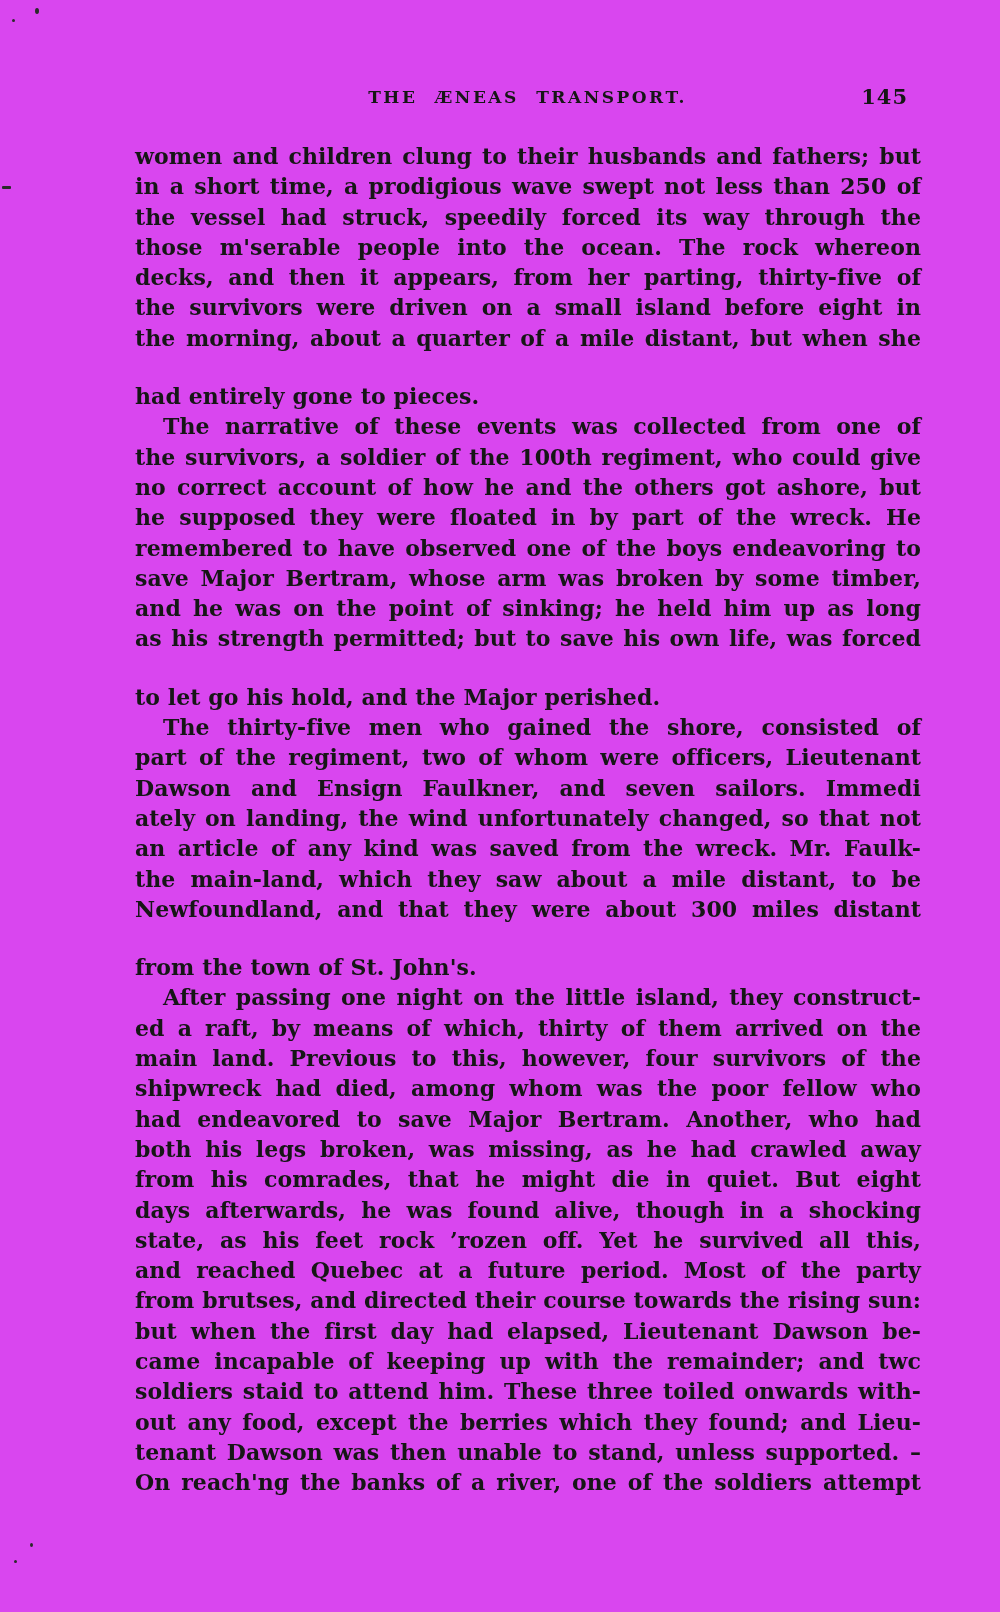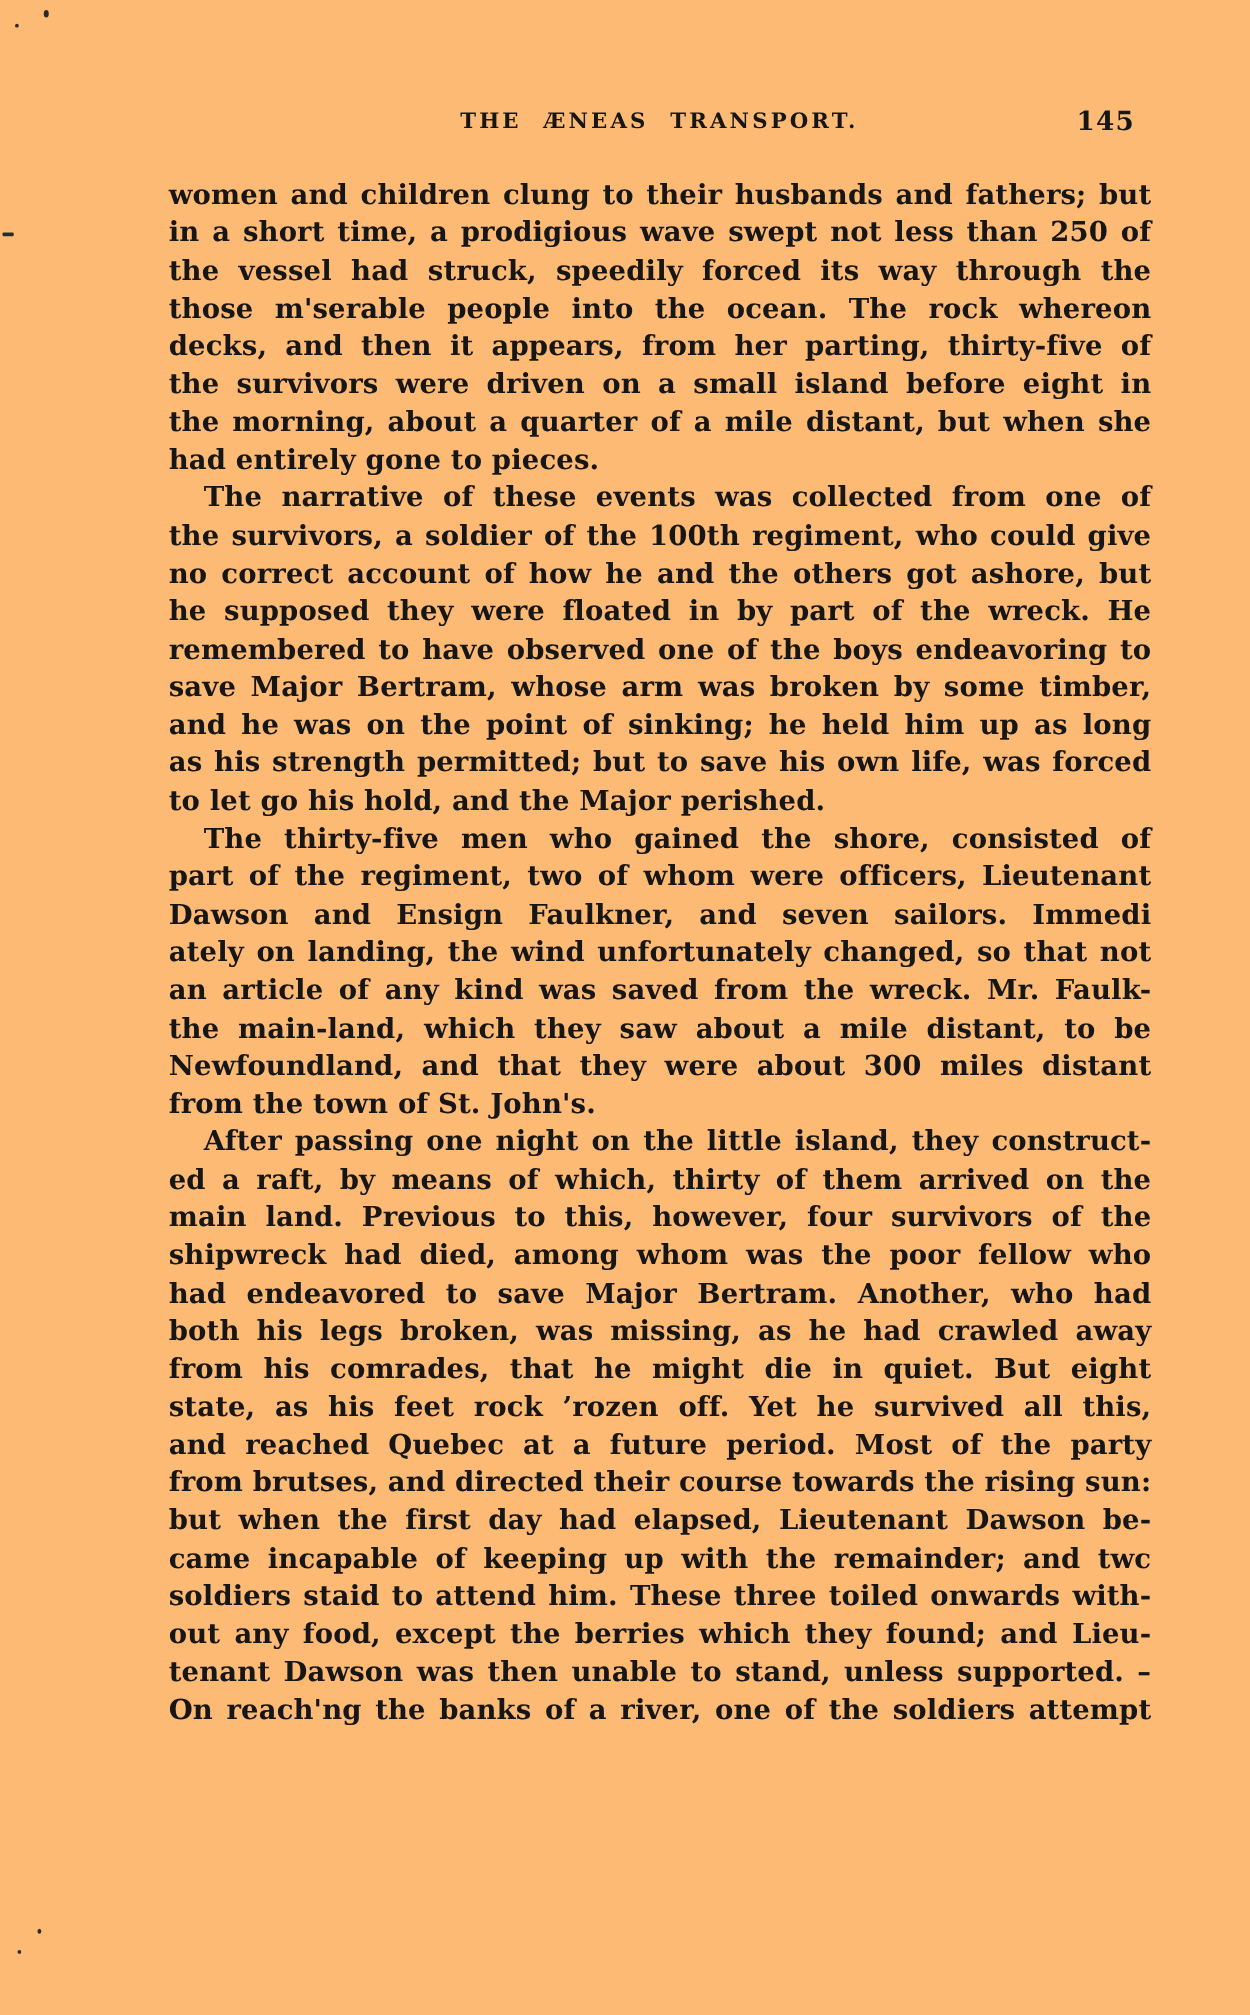--- a/index.html
+++ b/index.html
@@ -5,21 +5,21 @@
   html, body {
     margin: 0;
     padding: 0;
     background: #e8e8e4;
   }
   .page {
     position: relative;
     width: 1000px;
     height: 1612px;
     margin: 0 auto;
-    background: #fdba74;
+    background: #d946ef;
     font-family: "DejaVu Serif", "Liberation Serif", serif;
     color: #161616;
     overflow: hidden;
   }
   
   .running-head {
     position: absolute;
     left: 135px;
     top: 87px;
     width: 785px;
@@ -54,21 +54,21 @@
     font-weight: bold;
     letter-spacing: 0.1px;
   }
   .paragraph { margin: 0; }
   .paragraph.indent .line:first-child { text-indent: 28px; }
   .line {
     text-align: justify;
     text-align-last: justify;
     white-space: normal;
   }
-  .line.short { text-align-last: left; }
+  .line.short { text-align-last: left; margin-top: 28px; }
   
   .artifact {
     position: absolute;
     background: #2a2a2a;
     border-radius: 50%;
   }
   .artifact.dash { border-radius: 1px; }
   .a1 { left: 35px; top: 8px;  width: 4px; height: 6px; }
   .a2 { left: 12px; top: 19px; width: 3px; height: 3px; }
   .a3 { left: 2px;  top: 186px; width: 9px; height: 3px; }
@@ -118,20 +118,21 @@
         <div class="line short">from the town of St. John's.</div>
       </div>
       <div class="paragraph indent">
         <div class="line">After passing one night on the little island, they construct-</div>
         <div class="line">ed a raft, by means of which, thirty of them arrived on the</div>
         <div class="line">main land.  Previous to this, however, four survivors of the</div>
         <div class="line">shipwreck had died, among whom was the poor fellow who</div>
         <div class="line">had endeavored to save Major Bertram.  Another, who had</div>
         <div class="line">both his legs broken, was missing, as he had crawled away</div>
         <div class="line">from his comrades, that he might die in quiet.  But eight</div>
+        <div class="line">days afterwards, he was found alive, though in a shocking</div>
         <div class="line">state, as his feet rock  ’rozen off.  Yet he survived all this,</div>
         <div class="line">and reached Quebec at a future period.  Most of the party</div>
         <div class="line">from brutses, and directed their course towards the rising sun:</div>
         <div class="line">but when the first day had elapsed, Lieutenant Dawson be-</div>
         <div class="line">came incapable of keeping up with the remainder; and twc</div>
         <div class="line">soldiers staid to attend him.   These three toiled onwards with-</div>
         <div class="line">out any food, except the berries which they found; and Lieu-</div>
         <div class="line">tenant Dawson was then unable to stand, unless supported. –</div>
         <div class="line">On reach'ng the banks of a river, one of the soldiers attempt</div>
       </div>

